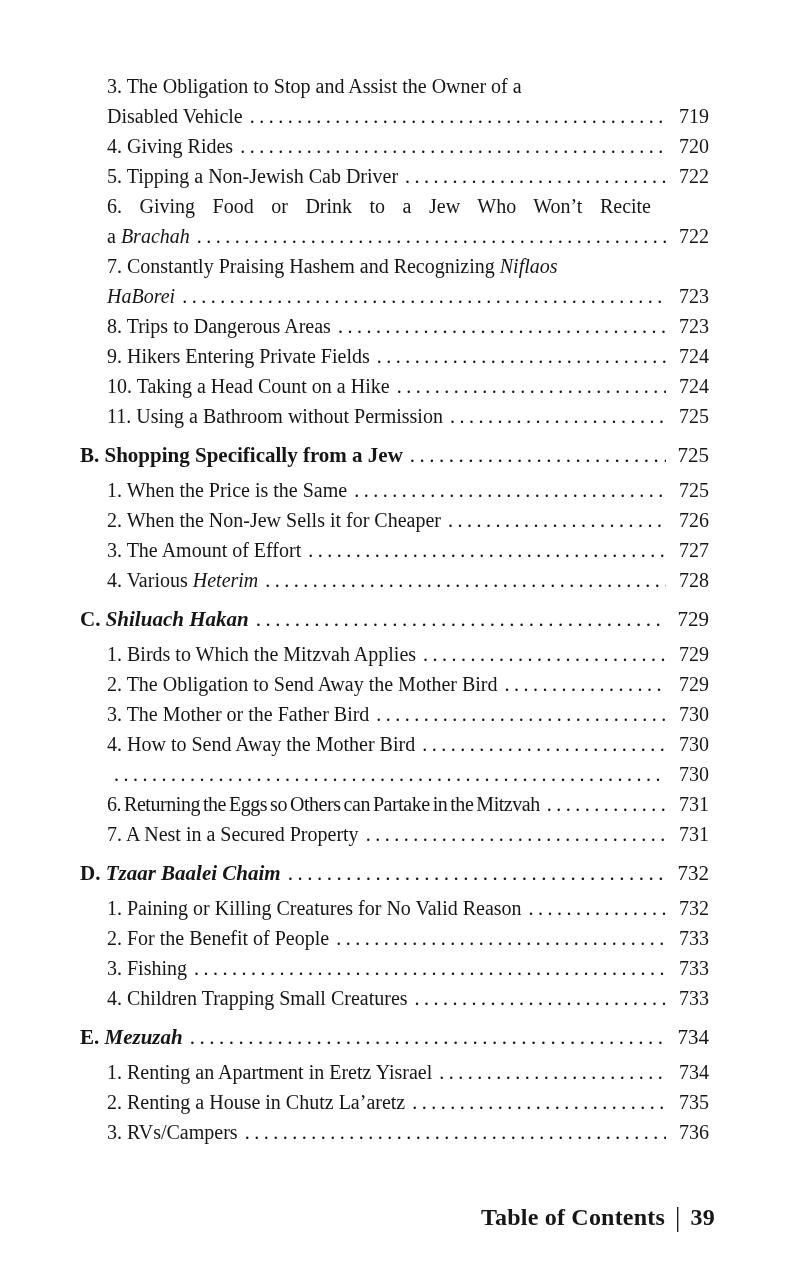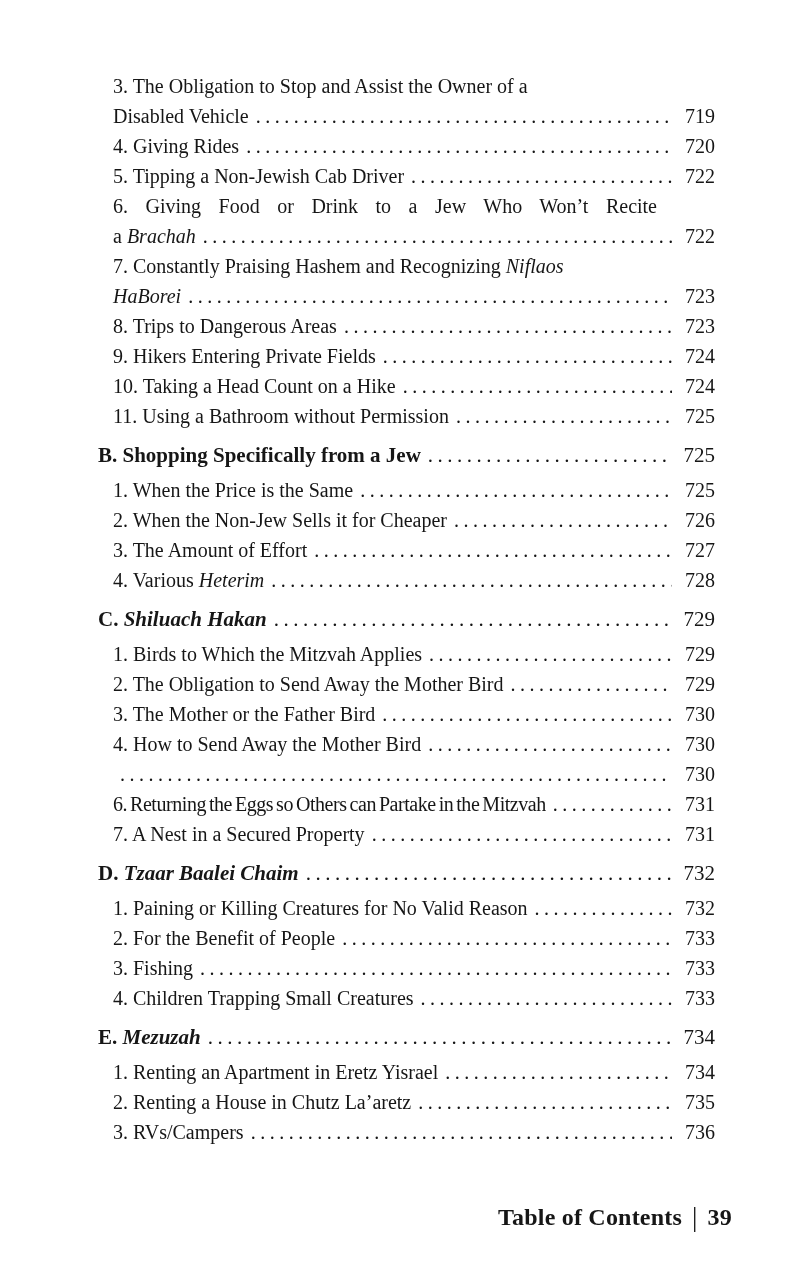--- a/index.html
+++ b/index.html
@@ -7,35 +7,35 @@
     position: relative;
     width: 800px;
     height: 1280px;
     background: #ffffff;
     color: #161616;
     font-family: "Liberation Serif", "DejaVu Serif", serif;
     overflow: hidden;
   }
   .toc {
     position: absolute;
-    left: 86px;
+    left: 80px;
     top: 71px;
     width: 629px;
   }
   .row {
     display: flex;
     align-items: baseline;
     font-size: 20px;
     line-height: 30px;
     white-space: nowrap;
   }
   .row.item, .row.cont { padding-left: 27px; }
   .row.section {
     font-size: 21px;
-    margin: 9px 0 5px 12px;
+    margin: 9px 0 5px 0;
   }
   .row.wrap {
     display: block;
     margin-right: 58px;
     white-space: normal;
   }
   .row.justify {
     text-align: justify;
     text-align-last: justify;
   }
@@ -58,21 +58,21 @@
     letter-spacing: 4.5px;
   }
   .pagenum {
     flex: 0 0 auto;
     min-width: 34px;
     text-align: right;
   }
   .footer {
     position: absolute;
     top: 1201px;
-    right: 68px;
+    right: 85px;
     display: flex;
     align-items: baseline;
     font-size: 24px;
     font-weight: bold;
     letter-spacing: 0.2px;
   }
   .footer-sep {
     font-weight: normal;
     font-size: 27px;
     padding: 0 10px;

